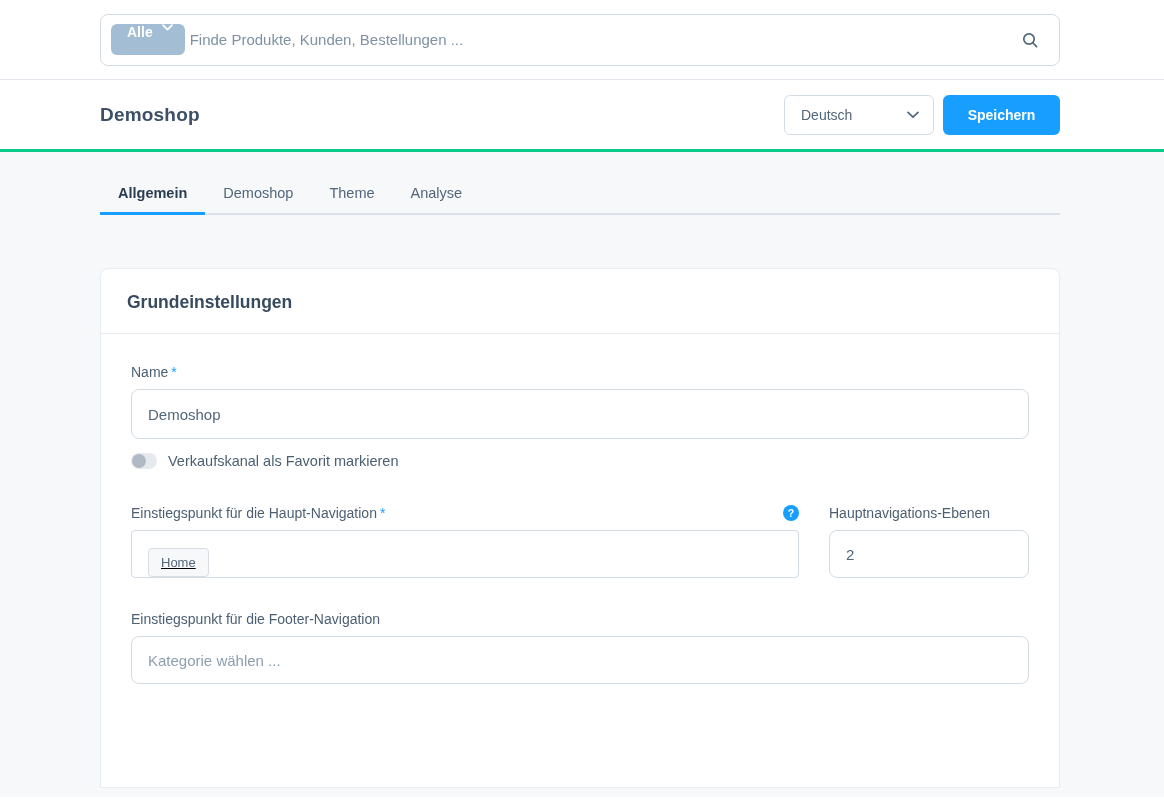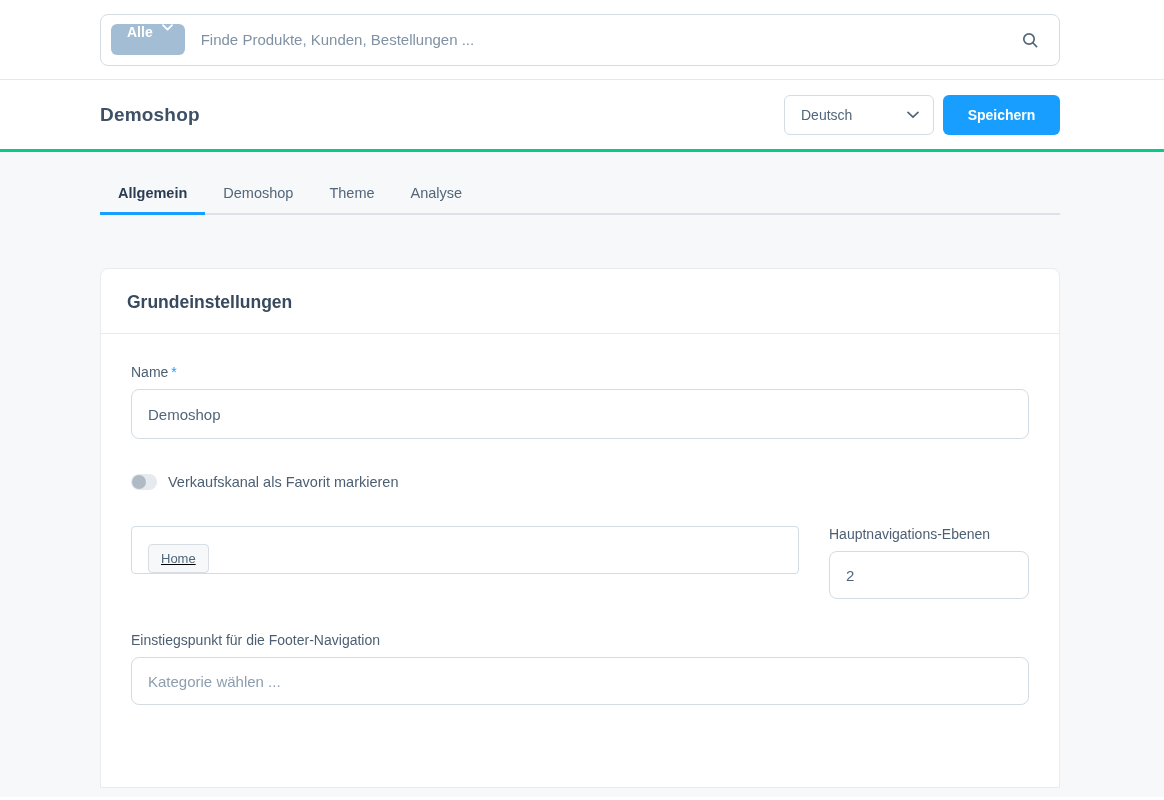--- a/index.html
+++ b/index.html
@@ -11,21 +11,21 @@
     display: flex; align-items: center; }
   .searchbar { margin-left: 100px; width: 960px; height: 52px;
     border: 1px solid #d4dce3; border-radius: 8px; background: #fff;
     display: flex; align-items: center; }
   .filter-btn { margin-left: 10px; height: 31px; padding: 0 12px 0 16px;
     background: #a3bdd5; border: none; border-radius: 6px; color: #fff;
     font-family: inherit; font-size: 14px; font-weight: bold;
     display: flex; gap: 9px; cursor: pointer; }
   .filter-btn svg { display: block; }
   .search-input { flex: 1; border: none; outline: none; background: transparent;
-    padding: 0 16px; font-family: inherit; font-size: 15px; color: #52667a; }
+    padding: 0 5px; font-family: inherit; font-size: 15px; color: #52667a; }
   .search-input::placeholder { color: #7f91a3; opacity: 1; }
   .search-glass { margin-right: 20px; display: flex; align-items: center; cursor: pointer; }
 
   
   .page-header { height: 72px; background: #fff; border-bottom: 3px solid #0bc98a;
     display: flex; align-items: center; justify-content: space-between;
     padding: 0 104px 0 100px; }
   .page-title { font-size: 19px; font-weight: bold; color: #3d5066; letter-spacing: .2px; }
   .header-actions { display: flex; align-items: flex-end; gap: 9px; padding-left: 10px; }
   .lang-select { width: 150px; height: 40px; border: 1px solid #d4dce3; border-radius: 6px;
@@ -52,21 +52,21 @@
   .card-body { padding: 30px; }
 
   .field-label { font-size: 14px; color: #4c5f72; margin-bottom: 9px; display: block; }
   .req { color: #189eff; margin-left: 3px; }
   .text-input { width: 100%; height: 50px; border: 1px solid #d4dce3; border-radius: 8px;
     padding: 0 16px; font-family: inherit; font-size: 15px; color: #52667a;
     background: #fff; outline: none; }
   .text-input::placeholder { color: #8d9eae; opacity: 1; }
 
   
-  .toggle-row { margin-top: 35px; display: flex; align-items: center; gap: 11px; }
+  .toggle-row { margin-top: 14px; display: flex; align-items: center; gap: 11px; }
   .toggle { width: 26px; height: 16px; border-radius: 9px; background: #e6eaee;
     position: relative; cursor: pointer; flex: 0 0 auto; }
   .toggle .knob { position: absolute; left: 1px; top: 1px; width: 14px; height: 14px;
     border-radius: 50%; background: #afbac5; }
   .toggle-label { font-size: 14.5px; color: #4c5f72; }
 
   
   .grid-row { margin-top: 36px; display: grid; grid-template-columns: 1fr 200px; gap: 30px; }
   .label-row { display: flex; align-items: center; justify-content: space-between;
     margin-bottom: 9px; }
@@ -141,20 +141,26 @@
 
       <div class="toggle-row">
         <div class="toggle">
           <div class="knob"></div>
         </div>
         <div class="toggle-label">Verkaufskanal als Favorit markieren</div>
       </div>
 
       <div class="grid-row">
         <div>
+          <div class="label-row">
+            <label class="field-label">
+              <span>Einstiegspunkt für die Haupt-Navigation</span><span class="req">*</span>
+            </label>
+            <span class="help-badge">?</span>
+          </div>
           <div class="select-box">
             <span class="chip">Home</span>
           </div>
         </div>
         <div>
           <label class="field-label">Hauptnavigations-Ebenen</label>
           <input class="text-input num-input" type="text" value="2" style="">
         </div>
       </div>
 

